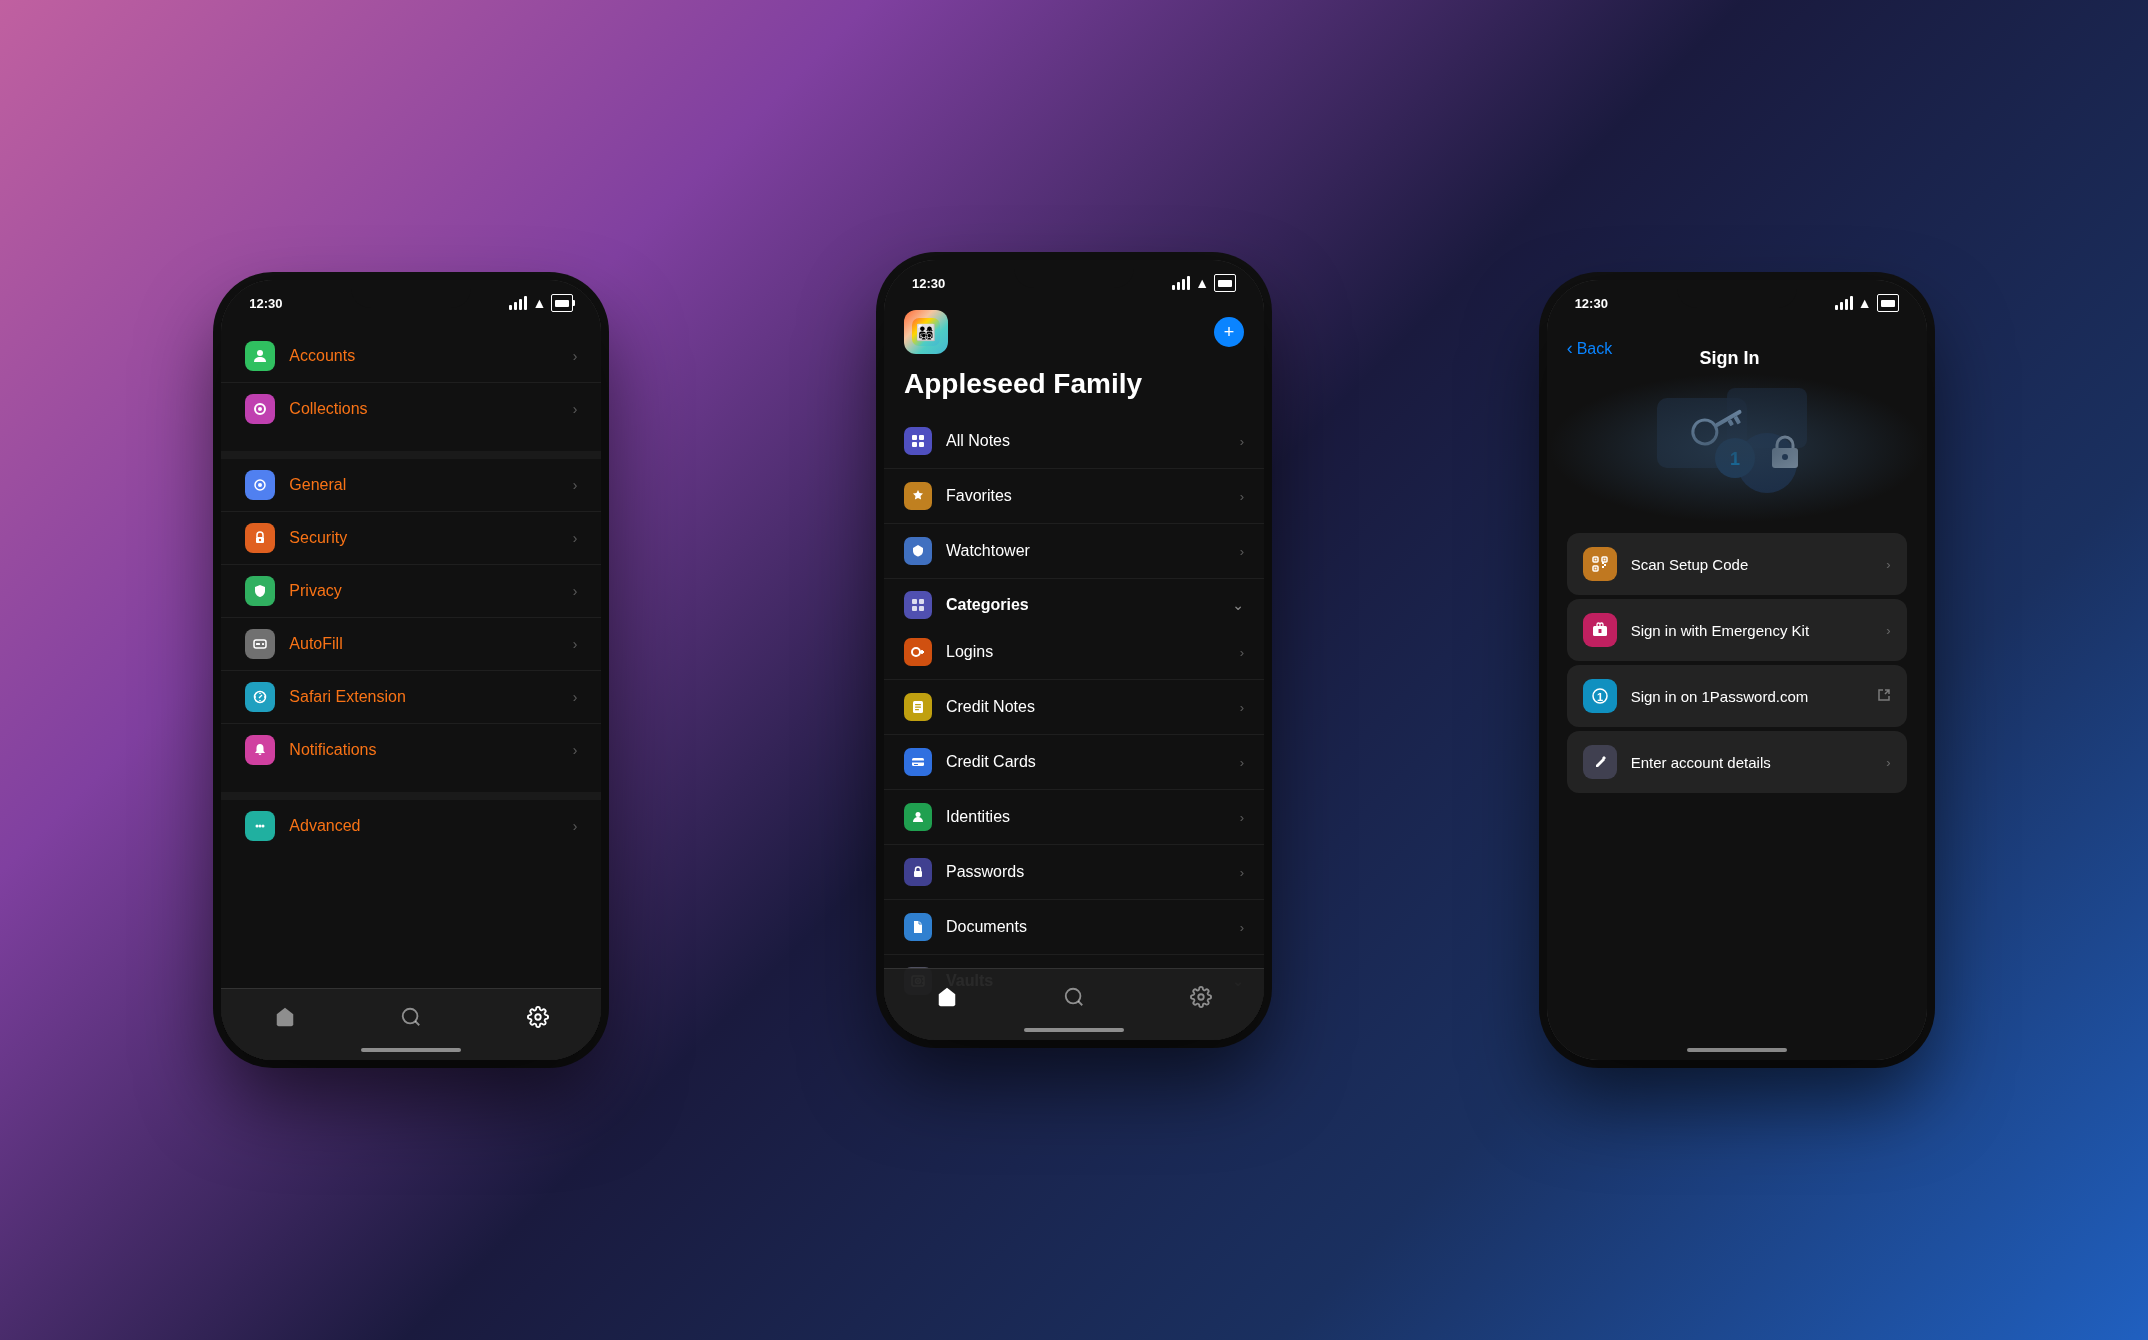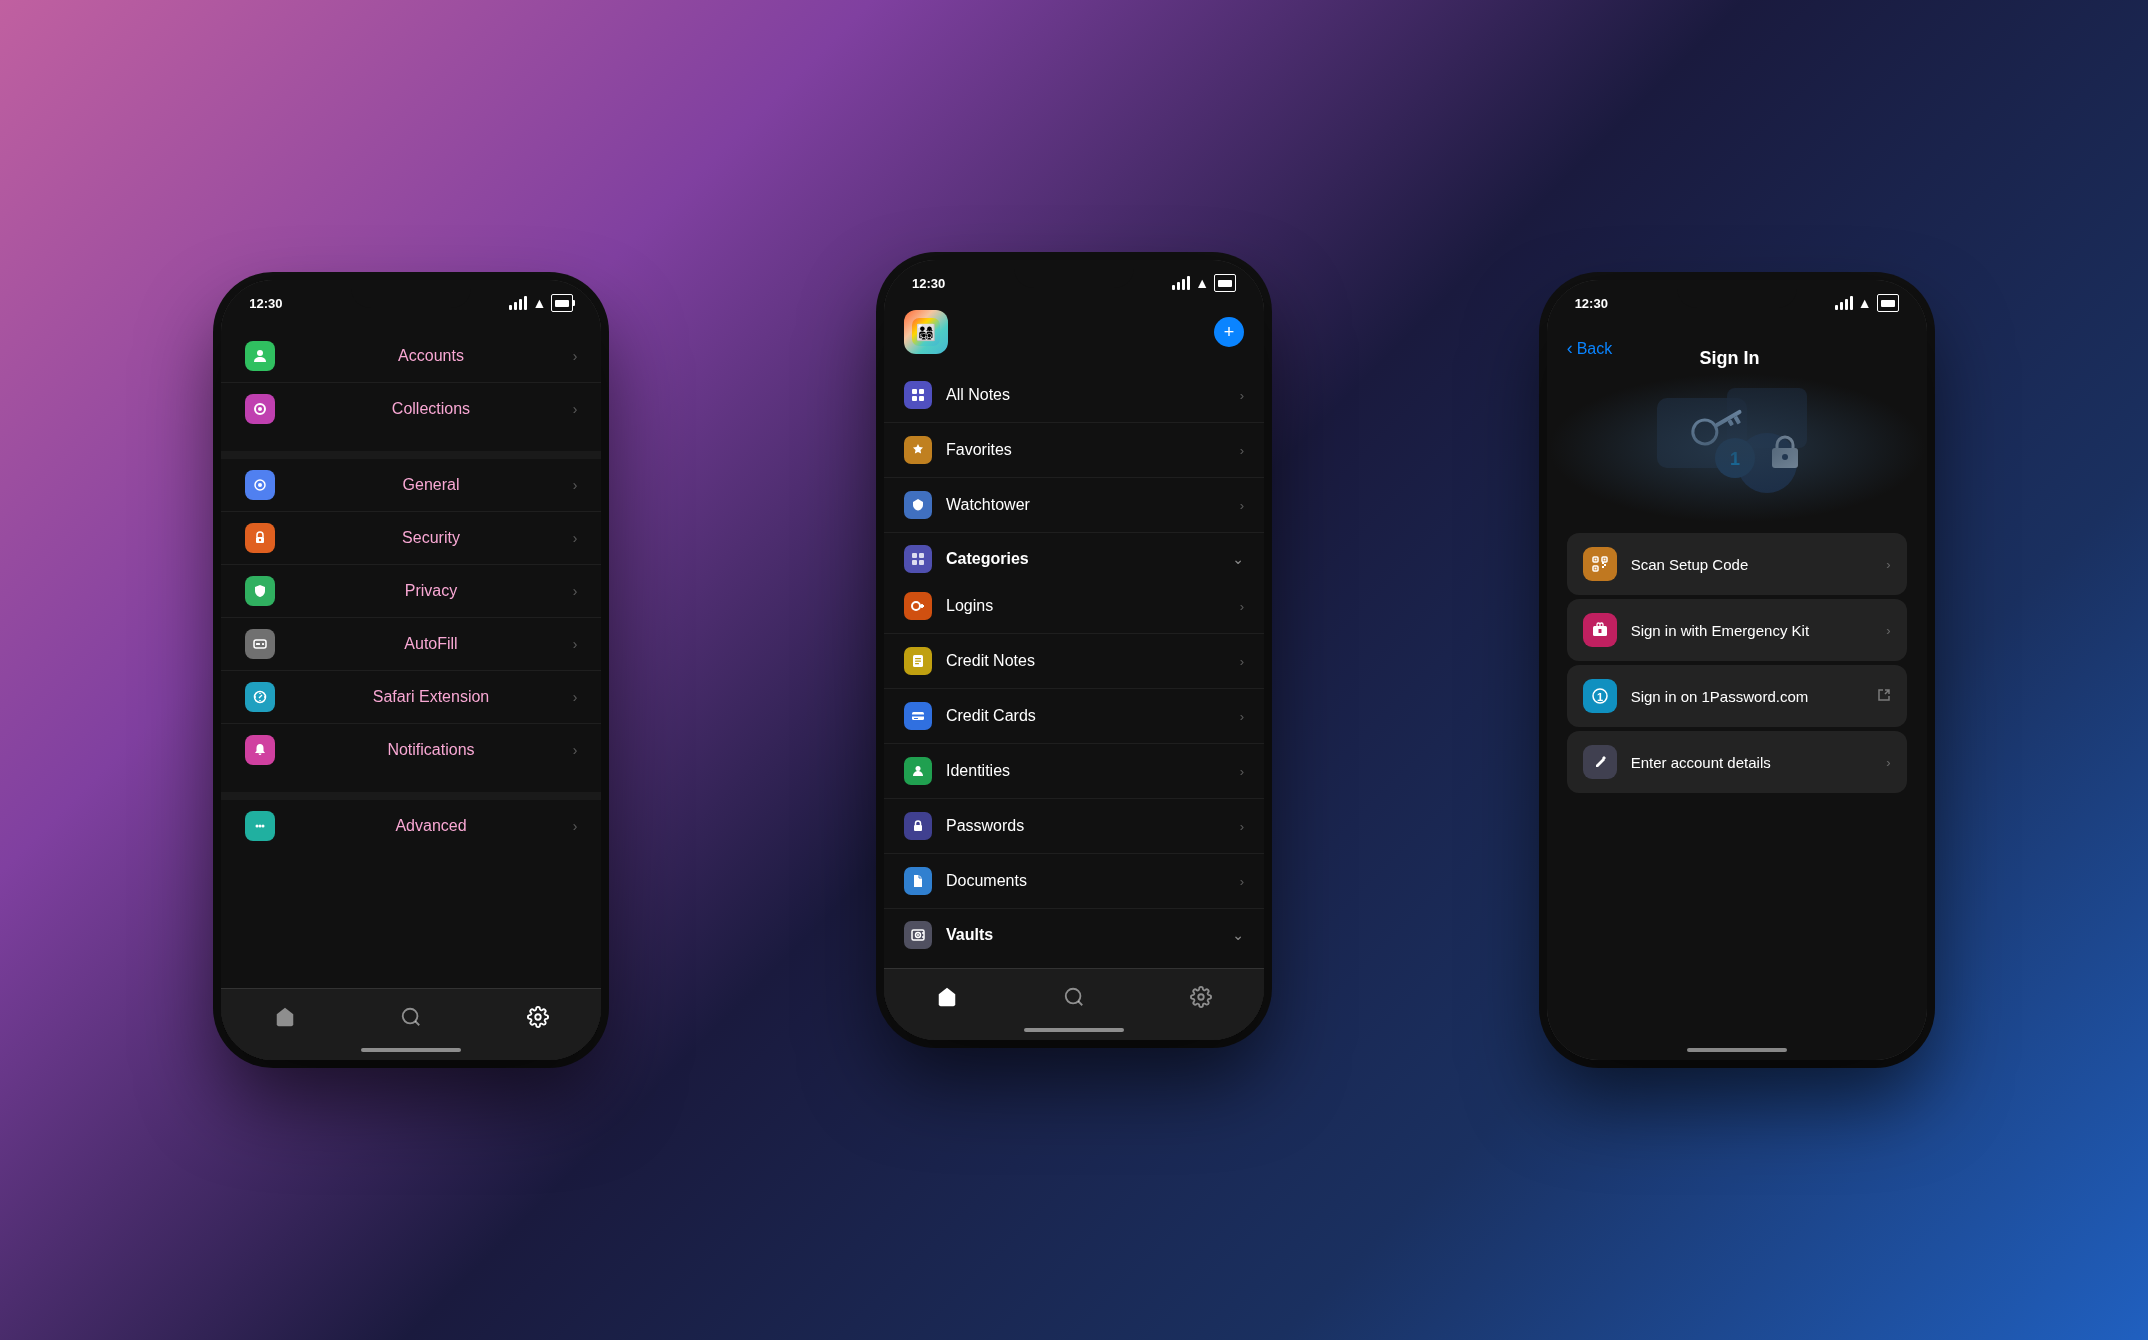--- a/index.html
+++ b/index.html
@@ -129,23 +129,22 @@
       border-radius: 8px;
       display: flex;
       align-items: center;
       justify-content: center;
       margin-right: 14px;
       font-size: 14px;
       flex-shrink: 0;
     }
     .settings-label {
       flex: 1;
-      color: #f9a8d4;
+      color: #f97316;
       font-size: 16px;
-      text-align: center;
     }
     .settings-chevron {
       color: rgba(255,255,255,0.3);
       font-size: 14px;
     }
     .group-separator {
       height: 8px;
       background: rgba(255,255,255,0.04);
     }
 
@@ -515,20 +514,21 @@
               <stop offset="33%" style="stop-color:#ffd700"></stop>
               <stop offset="66%" style="stop-color:#4ecdc4"></stop>
               <stop offset="100%" style="stop-color:#45b7d1"></stop>
             </linearGradient>
           </defs>
           <text x="14" y="20" text-anchor="middle" font-size="16">👨‍👩‍👧‍👦</text>
         </svg>
       </div>
       <div class="add-btn">+</div>
     </div>
+    <div class="family-title">Appleseed Family</div>
 
     <div class="family-list">
 
       <div class="list-item">
         <div class="list-item-icon" style="background:#5050c0;">
           <svg width="14" height="14" viewBox="0 0 14 14" fill="none">
             <rect x="1" y="1" width="5" height="5" rx="1" fill="white"></rect>
             <rect x="8" y="1" width="5" height="5" rx="1" fill="white"></rect>
             <rect x="1" y="8" width="5" height="5" rx="1" fill="white"></rect>
             <rect x="8" y="8" width="5" height="5" rx="1" fill="white"></rect>

